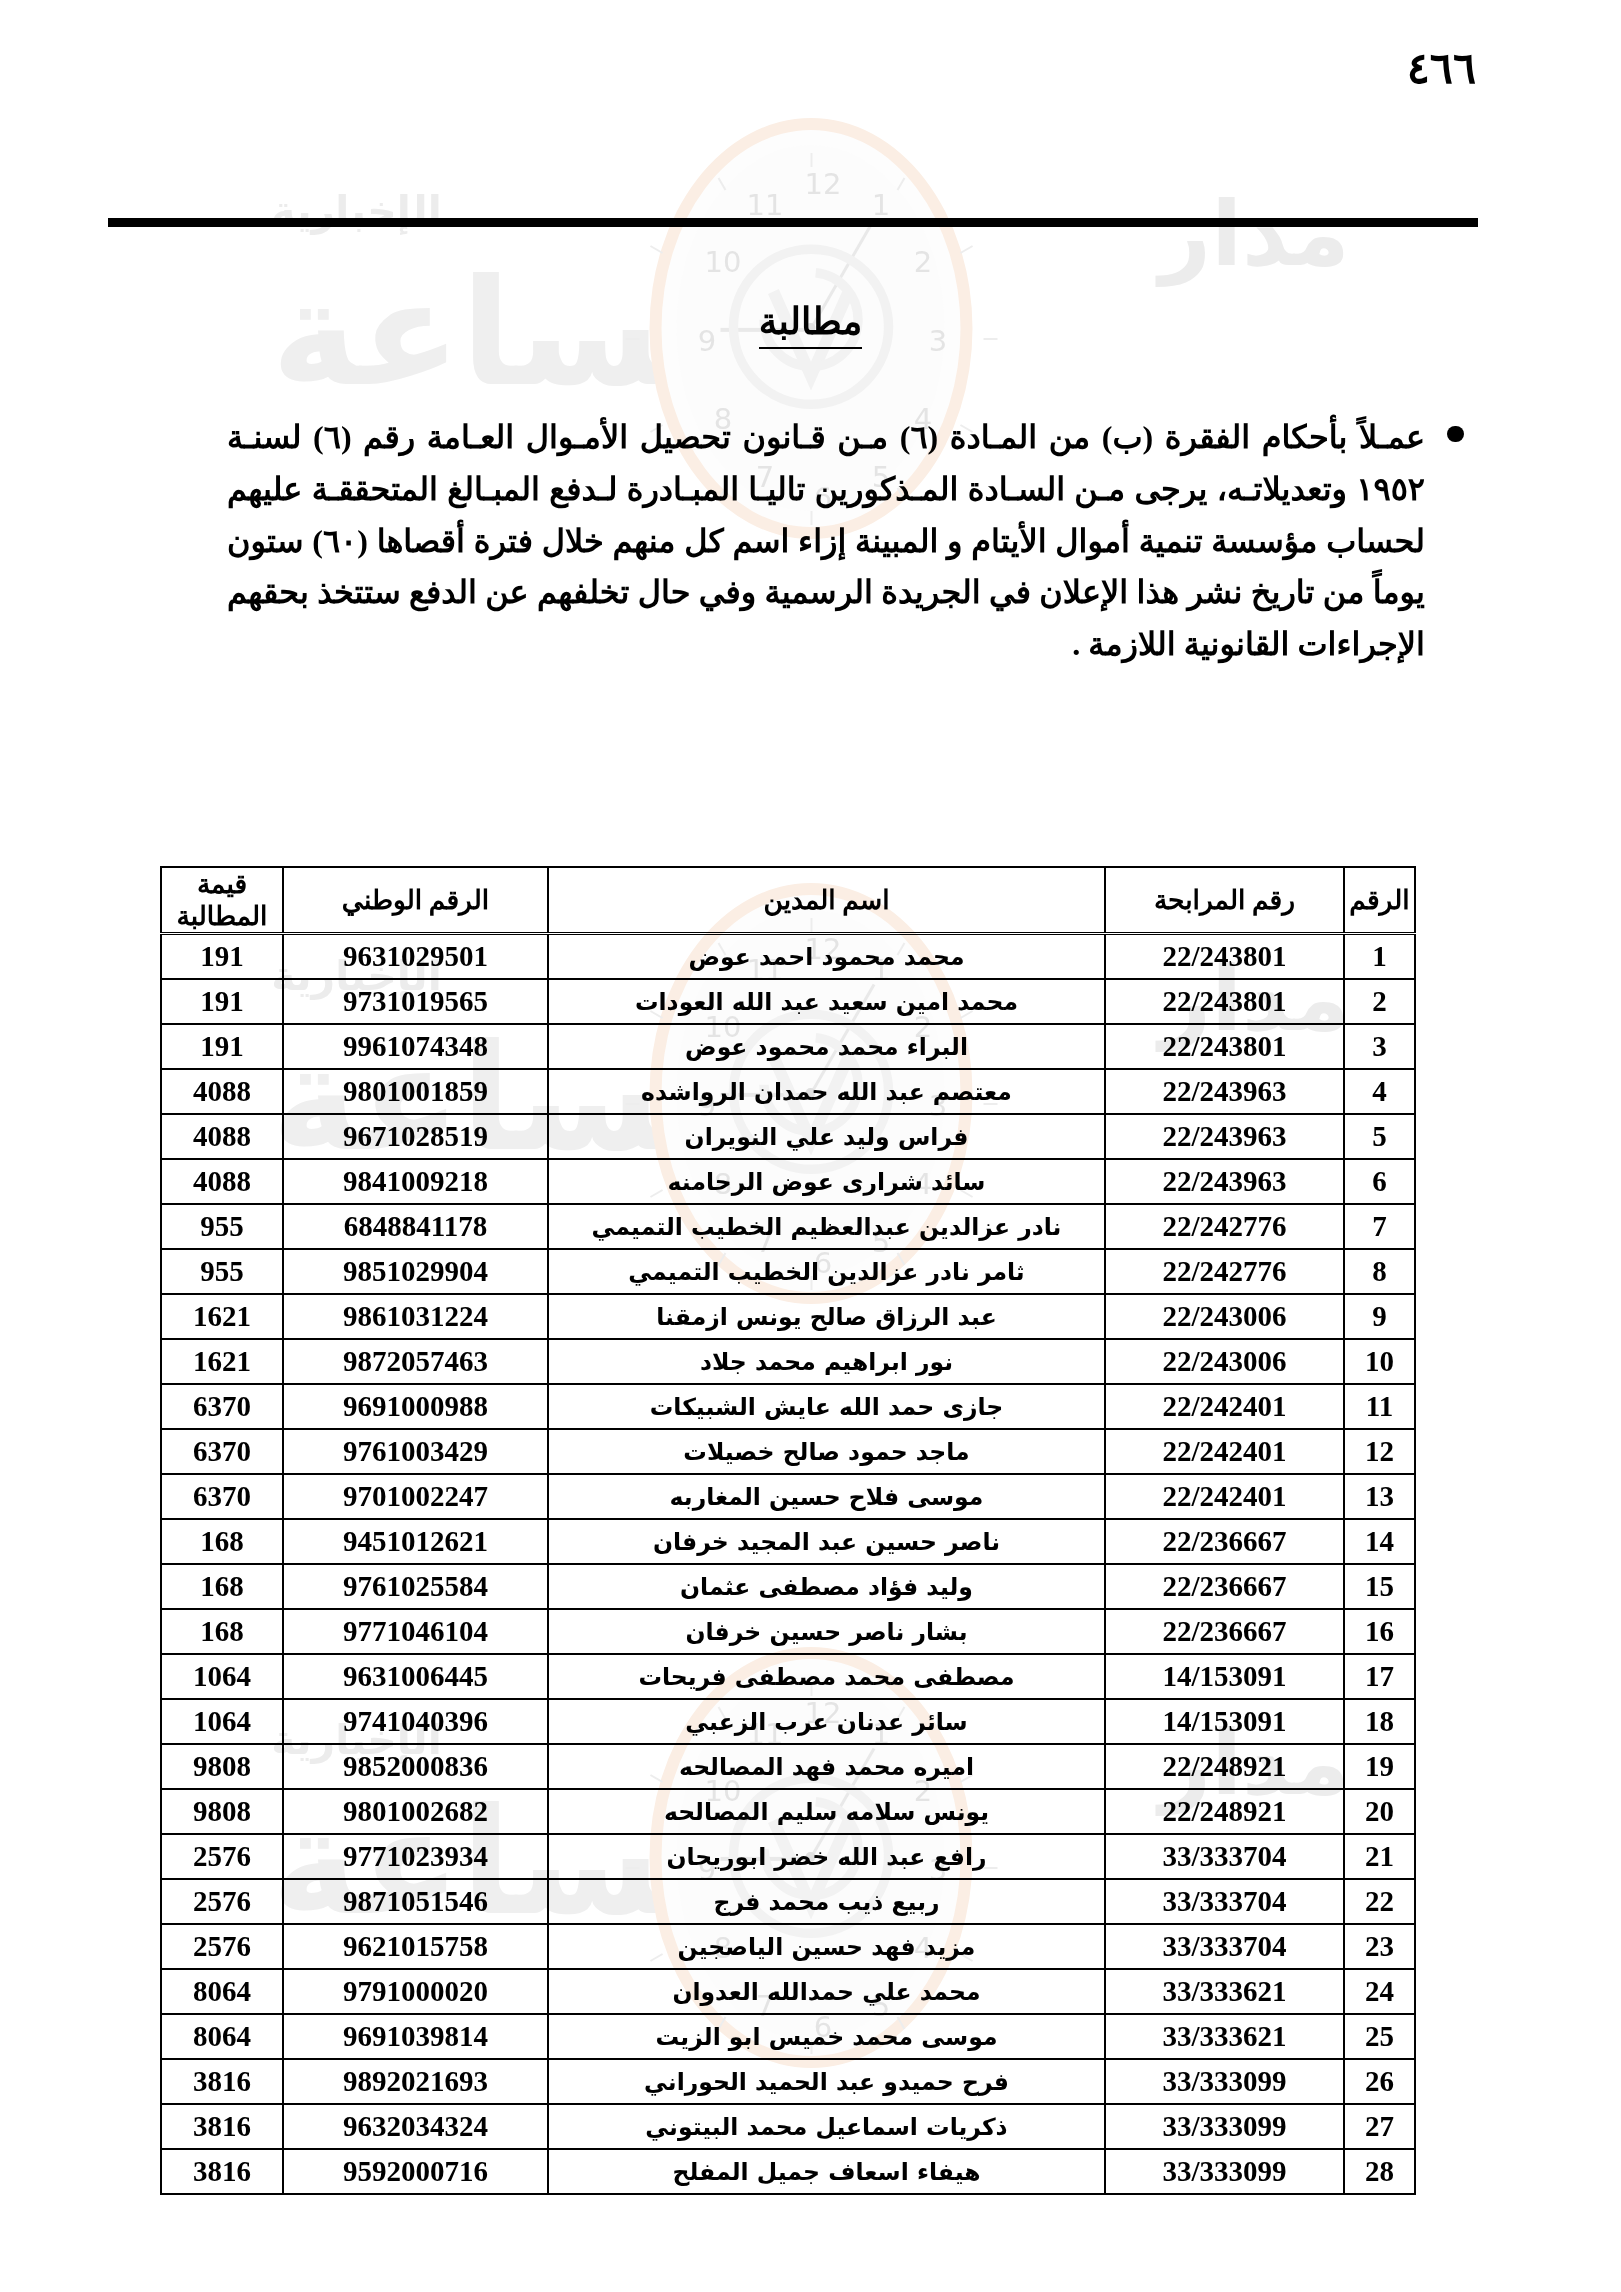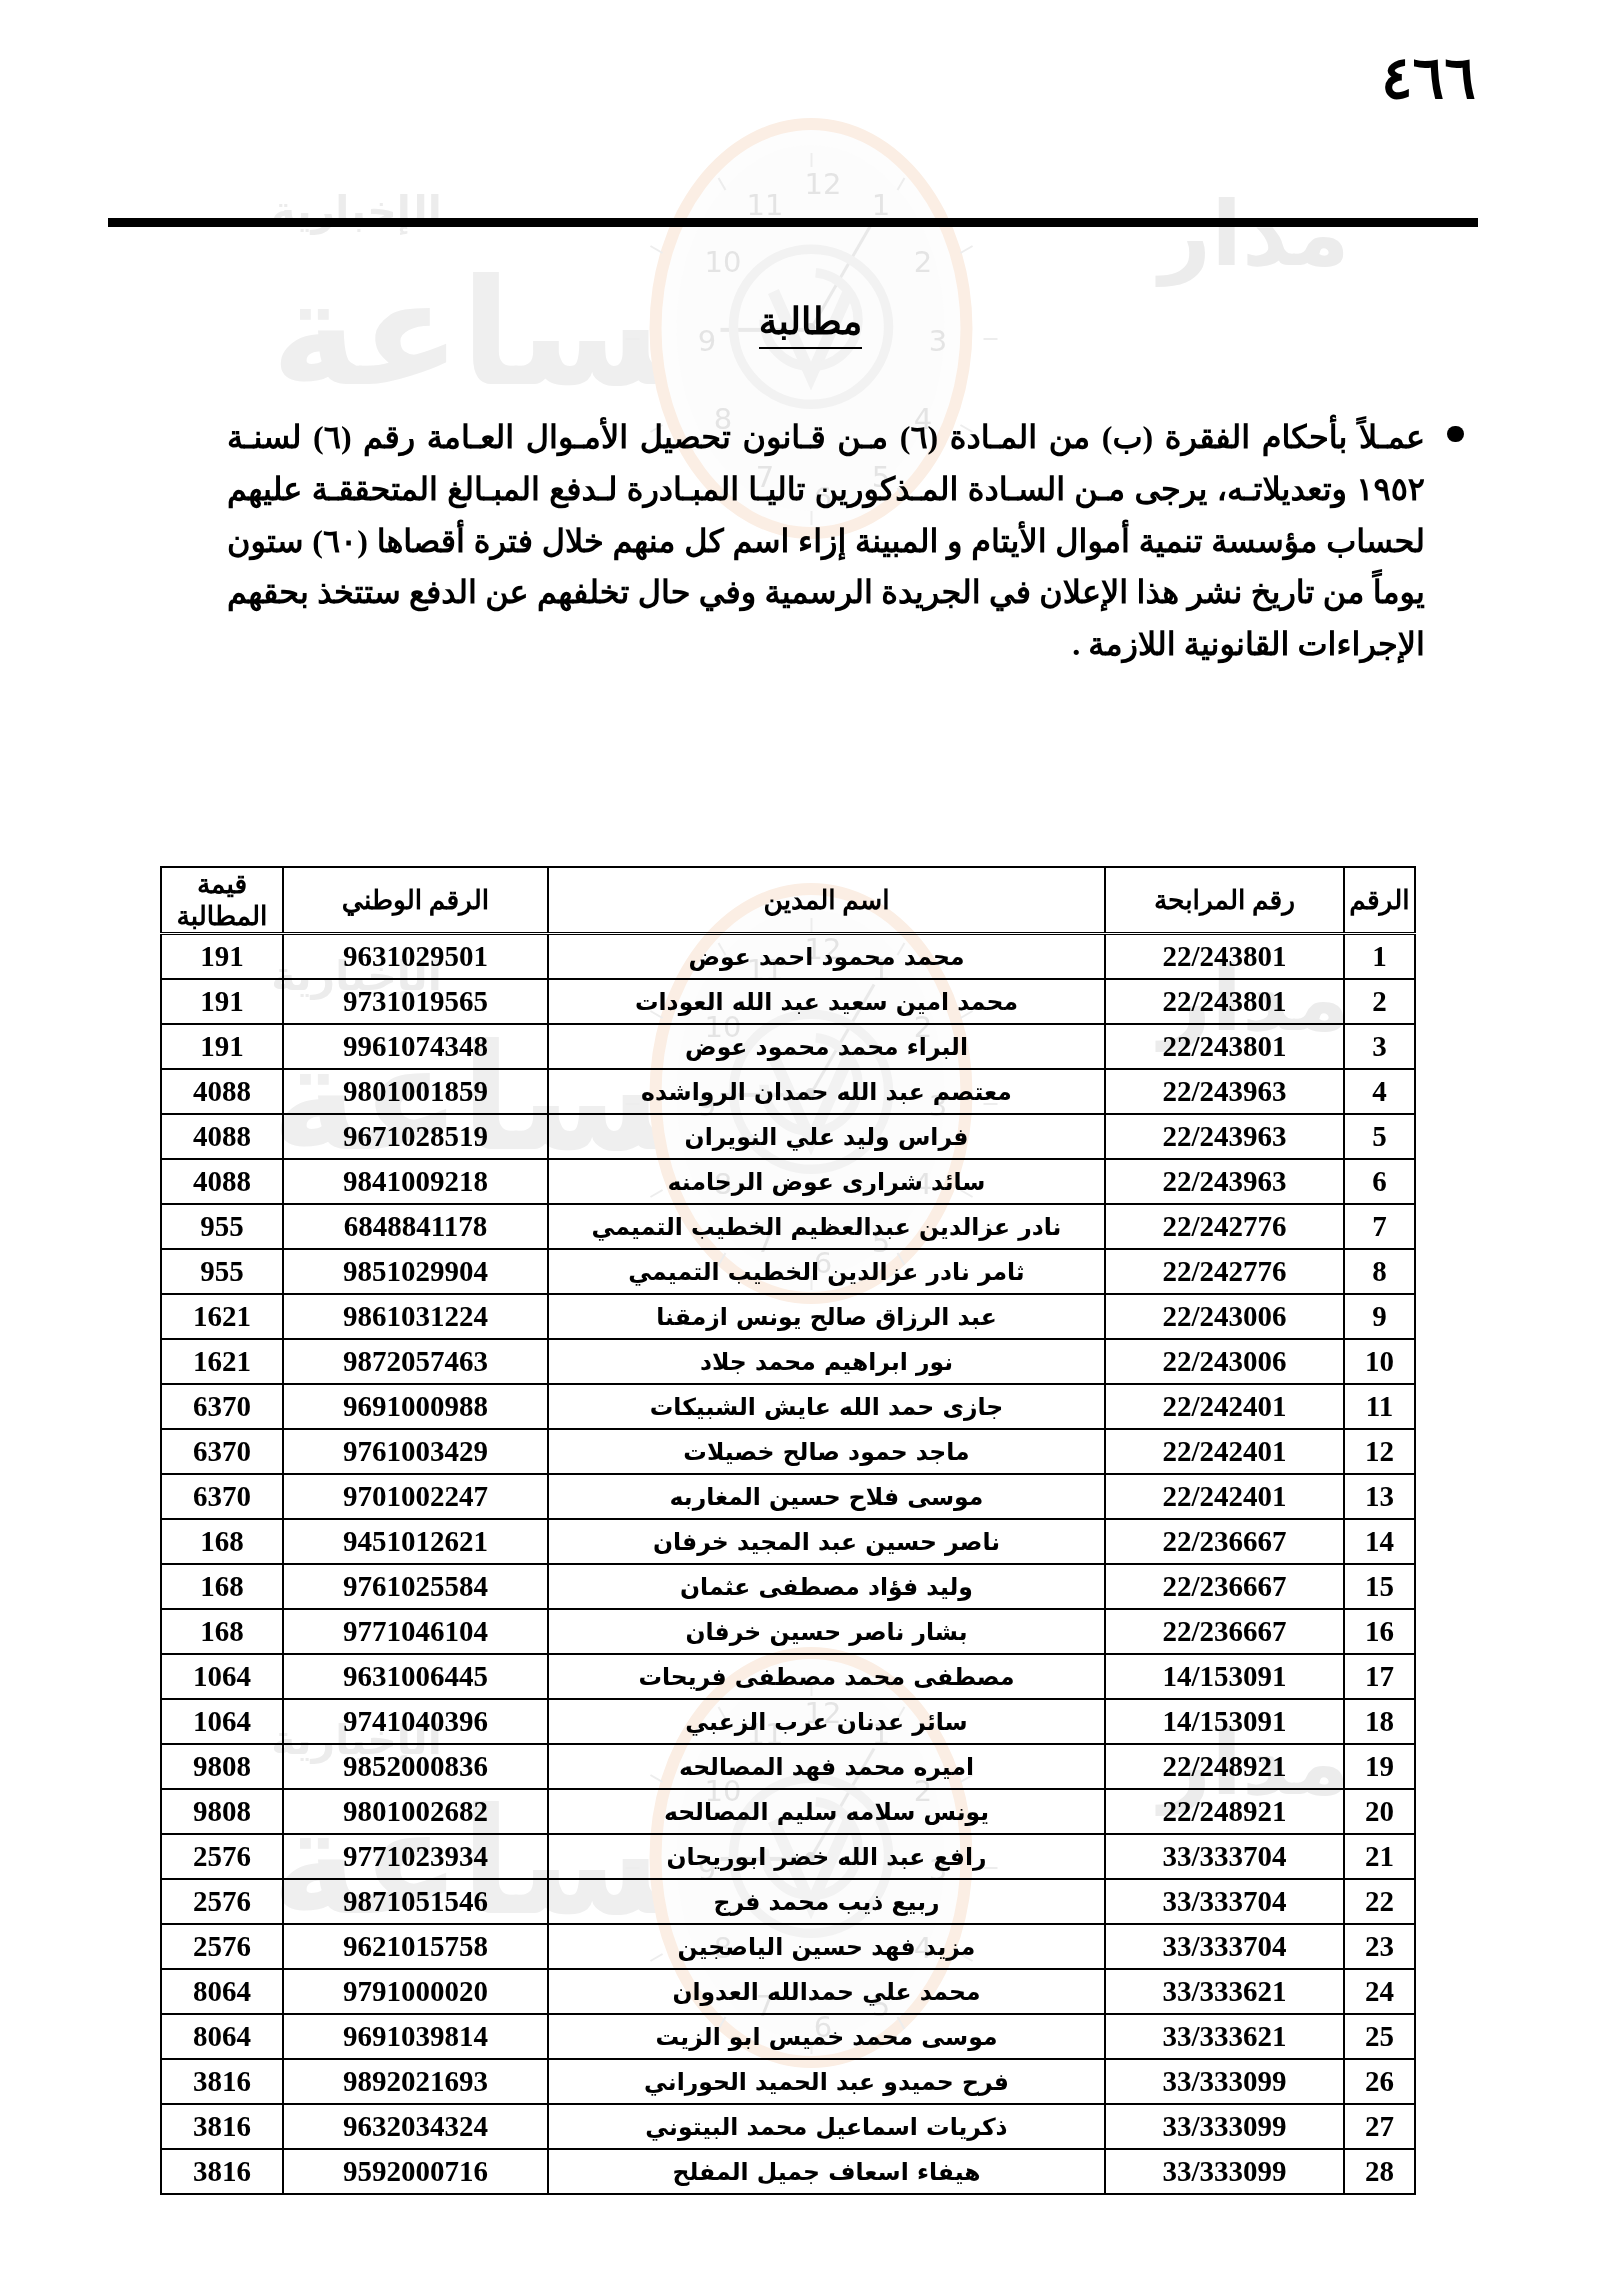--- a/index.html
+++ b/index.html
@@ -146,21 +146,21 @@
     inset: 0;
     z-index: 2;
   }
 
   .page-number {
     position: absolute;
     top: 43px;
     right: 145px;
     font-family: "Liberation Serif", serif;
     font-weight: 700;
-    font-size: 59px;
+    font-size: 43px;
     color: #000;
     letter-spacing: 2px;
   }
 
   .header-rule {
     position: absolute;
     left: 108px;
     top: 218px;
     width: 1370px;
     height: 8.8px;

